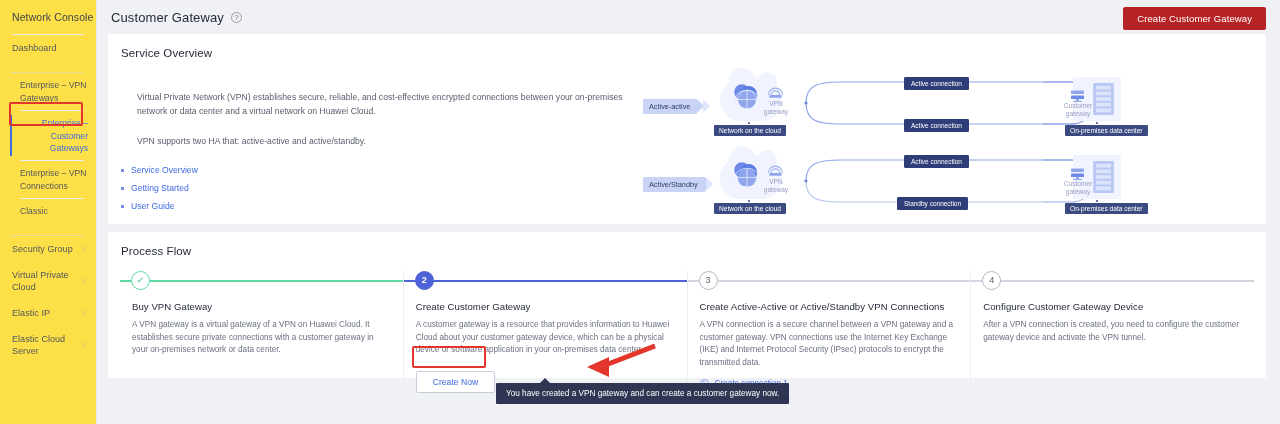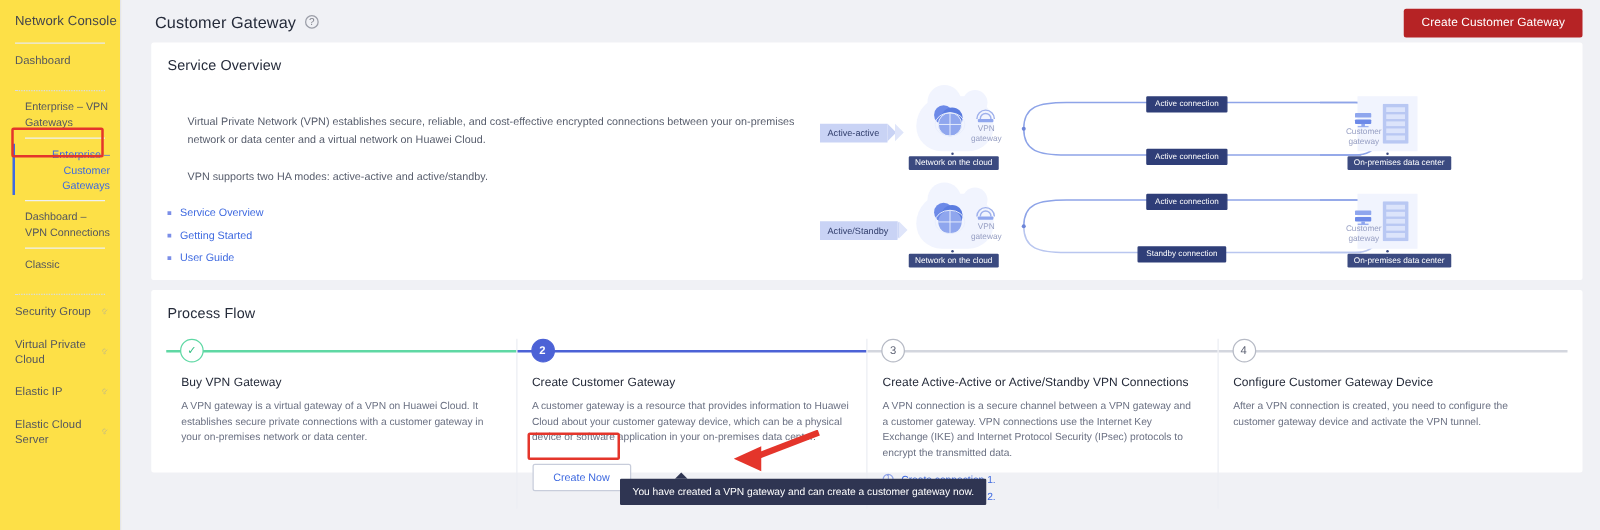--- a/index.html
+++ b/index.html
@@ -51,21 +51,21 @@
     content:""; position: absolute; left: 10px; top: 4px; bottom: 4px;
     width: 2px; background: #3f6ae0;
   }
   .sb-sub-divider { border-top: 1px solid #eef0f4; margin: 0 12px 0 20px; }
   .annot-box {
     position: absolute; border: 2px solid #e4352b; border-radius: 2px;
     pointer-events: none; z-index: 40;
   }
 
   
-  .main { flex: 1; height: 424px; position: relative; background: #f0f1f5; padding-left: 13px; }
+  .main { flex: 1; height: 424px; position: relative; background: #f0f1f5; }
   .topbar {
     height: 34px; display: flex; align-items: center;
     padding: 0 14px 0 14px; position: relative;
   }
   .page-title { font-size: 13px; color: #252b3a; letter-spacing: .1px; }
   .help-ic {
     width: 11px; height: 11px; border: 1px solid #9b9ea8; border-radius: 50%;
     margin-left: 7px; font-size: 8px; color: #80838d; line-height: 9px;
     text-align: center; display: inline-block; cursor: pointer;
   }
@@ -239,21 +239,21 @@
       <span>Enterprise – VPN Gateways</span>
     </div>
     <div class="sb-sub-divider"></div>
 
     <div class="sb-sub active">
       <span>Enterprise – Customer Gateways</span>
     </div>
     <div class="sb-sub-divider"></div>
 
     <div class="sb-sub">
-      <span>Dashboard – VPN Connections</span>
+      <span>Enterprise – VPN Connections</span>
     </div>
     <div class="sb-sub-divider"></div>
 
     <div class="sb-sub">
       <span>Classic</span>
     </div>
     <div class="sb-rule dotted"></div>
 
     <div class="sb-item">
       <span>Security Group</span>
@@ -289,21 +289,21 @@
       <span class="page-title">Customer Gateway</span>
       <span class="help-ic">?</span>
       <button class="primary-btn">Create Customer Gateway</button>
     </div>
 
     <div class="panel" id="service-overview">
       <div class="panel-title">Service Overview</div>
       <div class="so-body">
         <div class="so-text">
           <p class="so-para">Virtual Private Network (VPN) establishes secure, reliable, and cost-effective encrypted connections between your on-premises network or data center and a virtual network on Huawei Cloud.</p>
-          <p class="so-para" style="margin-top:1px">VPN supports two HA modes: active-active and active/standby.</p>
+          <p class="so-para" style="margin-top:1px">VPN supports two HA that: active-active and active/standby.</p>
           <div class="so-links">
             <div class="so-link">Service Overview</div>
             <div class="so-link">Getting Started</div>
             <div class="so-link">User Guide</div>
           </div>
         </div>
 
         <div class="diagram">
 
           <div class="dg-row">

